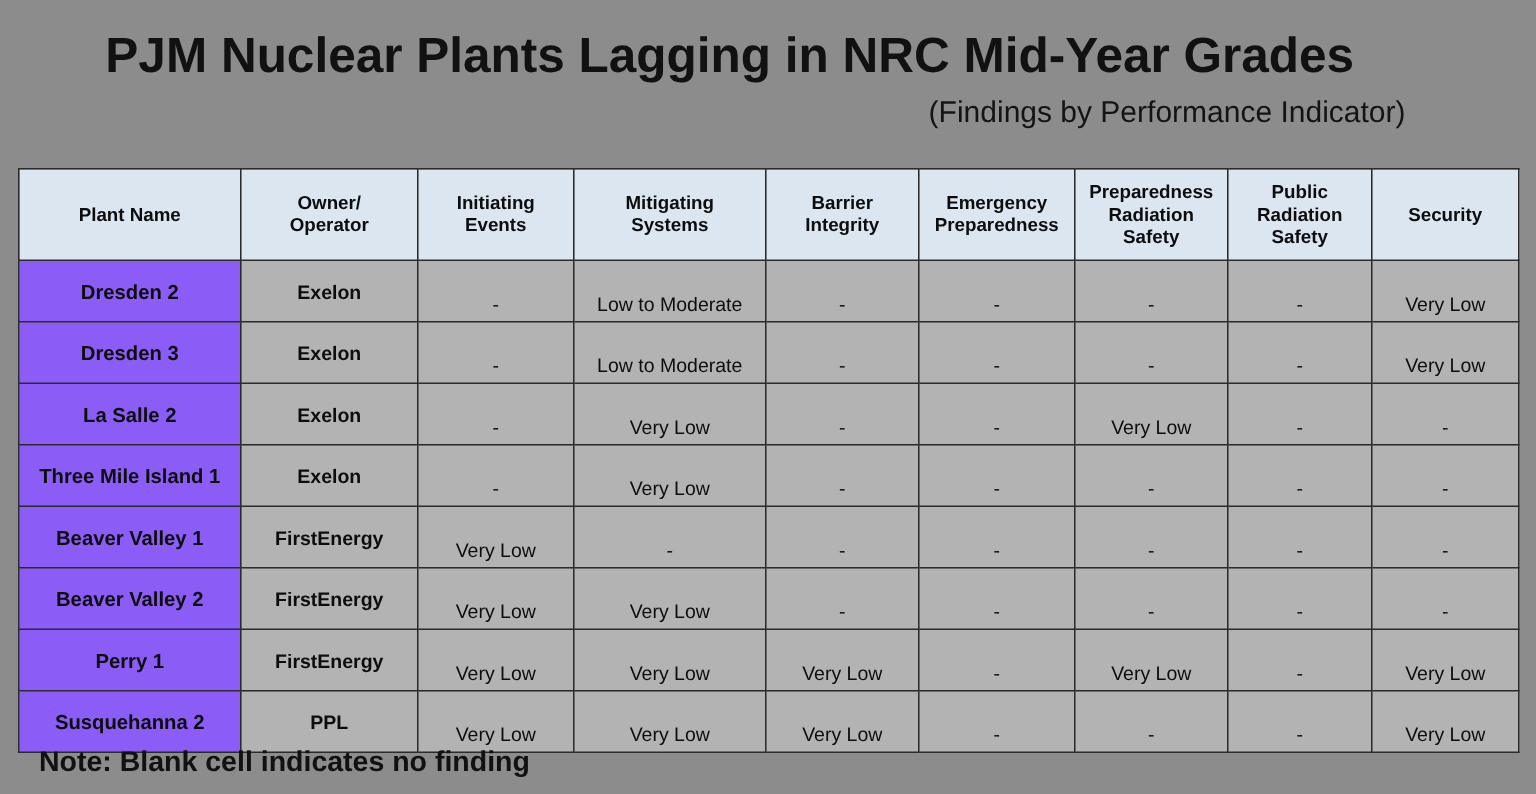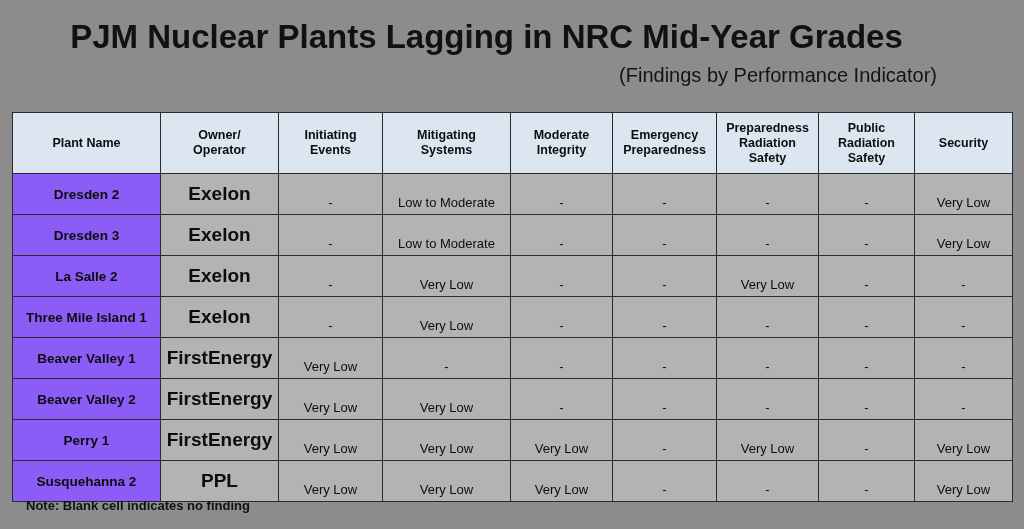--- a/index.html
+++ b/index.html
@@ -67,33 +67,33 @@
     height: 35px;
     padding: 1px 2px;
   }
   table.grid tbody td.plant {
     font-weight: bold;
     font-size: 13.5px;
     background: #8b5cf6;
   }
   table.grid tbody td.owner {
     font-weight: bold;
-    font-size: 19px;
+    font-size: 13px;
     background: #b3b3b3;
   }
   table.grid tbody td.val {
     font-size: 13px;
     vertical-align: bottom;
     padding-bottom: 4px;
   }
   .note {
     position: absolute;
     left: 26px;
     top: 498px;
-    font-size: 13px;
+    font-size: 19px;
     font-weight: bold;
     color: #111111;
   }
   .col-plant { width: 148px; }
   .col-owner { width: 118px; }
   .col-ind { width: 104px; }
   .col-mit { width: 128px; }
   .col-bar { width: 102px; }
   .col-emg { width: 104px; }
   .col-occ { width: 102px; }
@@ -132,21 +132,21 @@
           </th>
           <th>
             <div>Initiating</div>
             <div>Events</div>
           </th>
           <th>
             <div>Mitigating</div>
             <div>Systems</div>
           </th>
           <th>
-            <div>Moderate</div>
+            <div>Barrier</div>
             <div>Integrity</div>
           </th>
           <th>
             <div>Emergency</div>
             <div>Preparedness</div>
           </th>
           <th>
             <div>Preparedness</div>
             <div>Radiation</div>
             <div>Safety</div>

